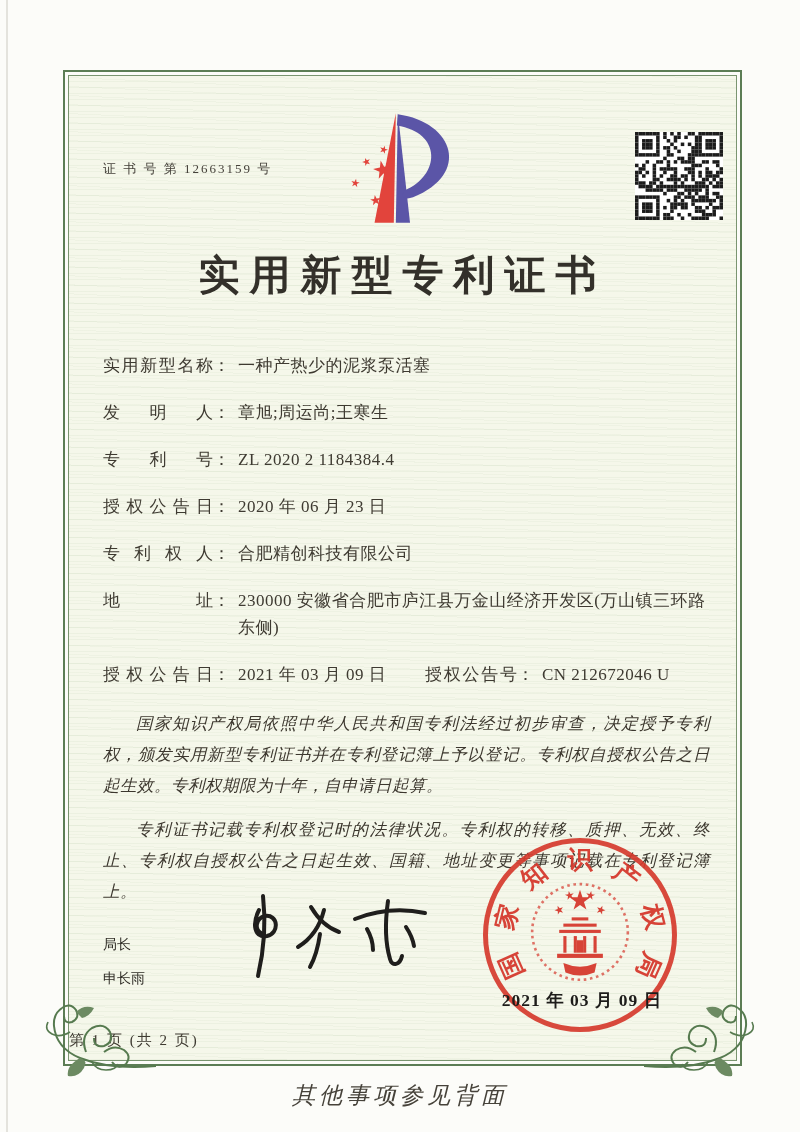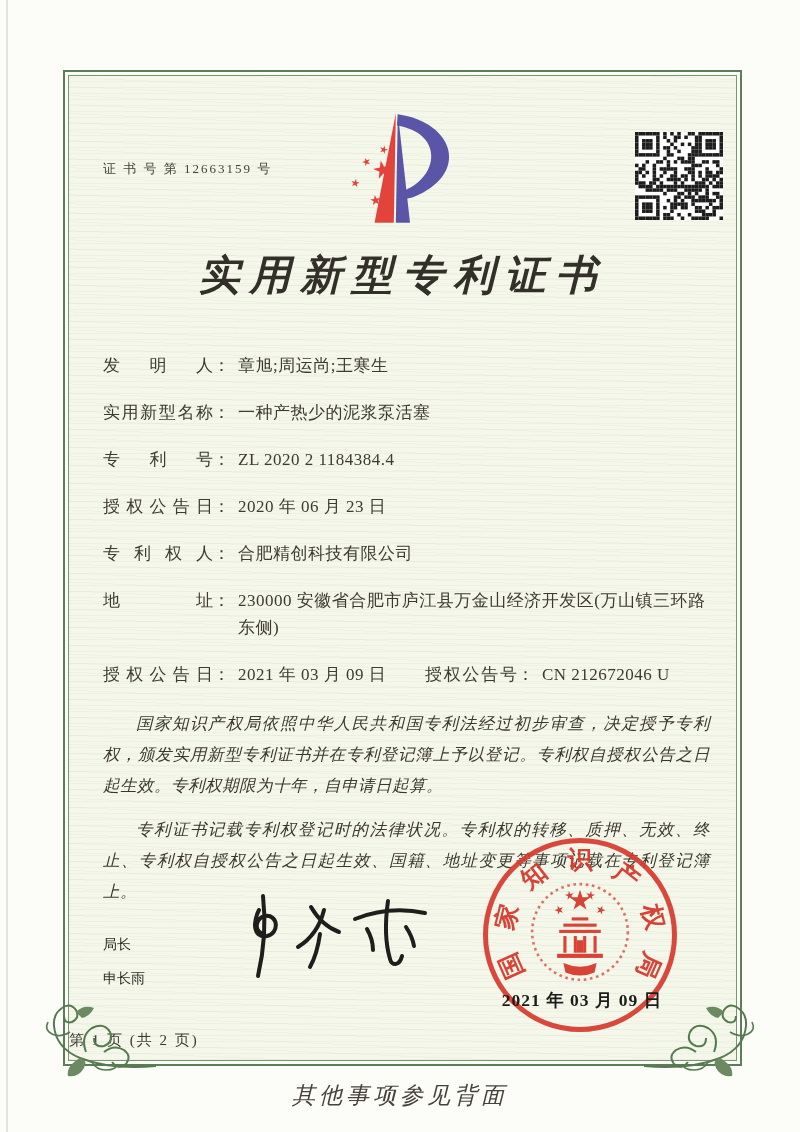--- a/index.html
+++ b/index.html
@@ -26,21 +26,21 @@
   }
 
   .cert-number { position:absolute; left:34px; top:52px; font-size:13px;
     color:#45413a; letter-spacing:2px;margin-top:32px; }
 
   
   .logo { position:absolute; left:264px; top:32px; width:152px; height:122px; }
   .qr { position:absolute; left:566px; top:56px; width:88px; height:88px; background:#fff; }
 
   .title { position:absolute; left:0; right:0; top:172px; text-align:center;
-    font-size:41px; font-weight:bold; letter-spacing:10px; color:#33302a;font-style:italic; }
+    font-size:41px; font-weight:bold; letter-spacing:10px; color:#33302a; }
 
   
   .main { position:absolute; left:34px; right:26px; top:276px; font-size:17px; color:#3e3a31; }
   .row { position:relative; min-height:27px; margin-bottom:20px; line-height:27px; }
   .flabel { display:inline-block; width:110px; text-align:justify; text-align-last:justify;
     vertical-align:top; }
   .fcolon { display:inline-block; margin-right:8px; }
   .fvalue { letter-spacing:.5px; }
   .row-addr .fvalue { display:inline-block; width:470px; vertical-align:top; }
   .grant-right { position:absolute; left:322px; top:0; white-space:nowrap; }
@@ -435,25 +435,25 @@
         <rect x="76" y="96" width="4" height="4" fill="#1c1c1c"></rect>
         <rect x="80" y="96" width="4" height="4" fill="#1c1c1c"></rect>
         <rect x="96" y="96" width="4" height="4" fill="#1c1c1c"></rect>
       </svg>
 
     <div class="title">实用新型专利证书</div>
 
     <div class="main">
 
       <div class="row">
+        <span class="flabel">实用新型名称</span><span class="fcolon">：</span><span class="fvalue">一种产热少的泥浆泵活塞</span>
+      </div>
+
+      <div class="row">
         <span class="flabel">发明人</span><span class="fcolon">：</span><span class="fvalue">章旭;周运尚;王寒生</span>
-      </div>
-
-      <div class="row">
-        <span class="flabel">实用新型名称</span><span class="fcolon">：</span><span class="fvalue">一种产热少的泥浆泵活塞</span>
       </div>
 
       <div class="row">
         <span class="flabel">专利号</span><span class="fcolon">：</span><span class="fvalue">ZL 2020 2 1184384.4</span>
       </div>
 
       <div class="row">
         <span class="flabel">授权公告日</span><span class="fcolon">：</span><span class="fvalue">2020 年 06 月 23 日</span>
       </div>
 

